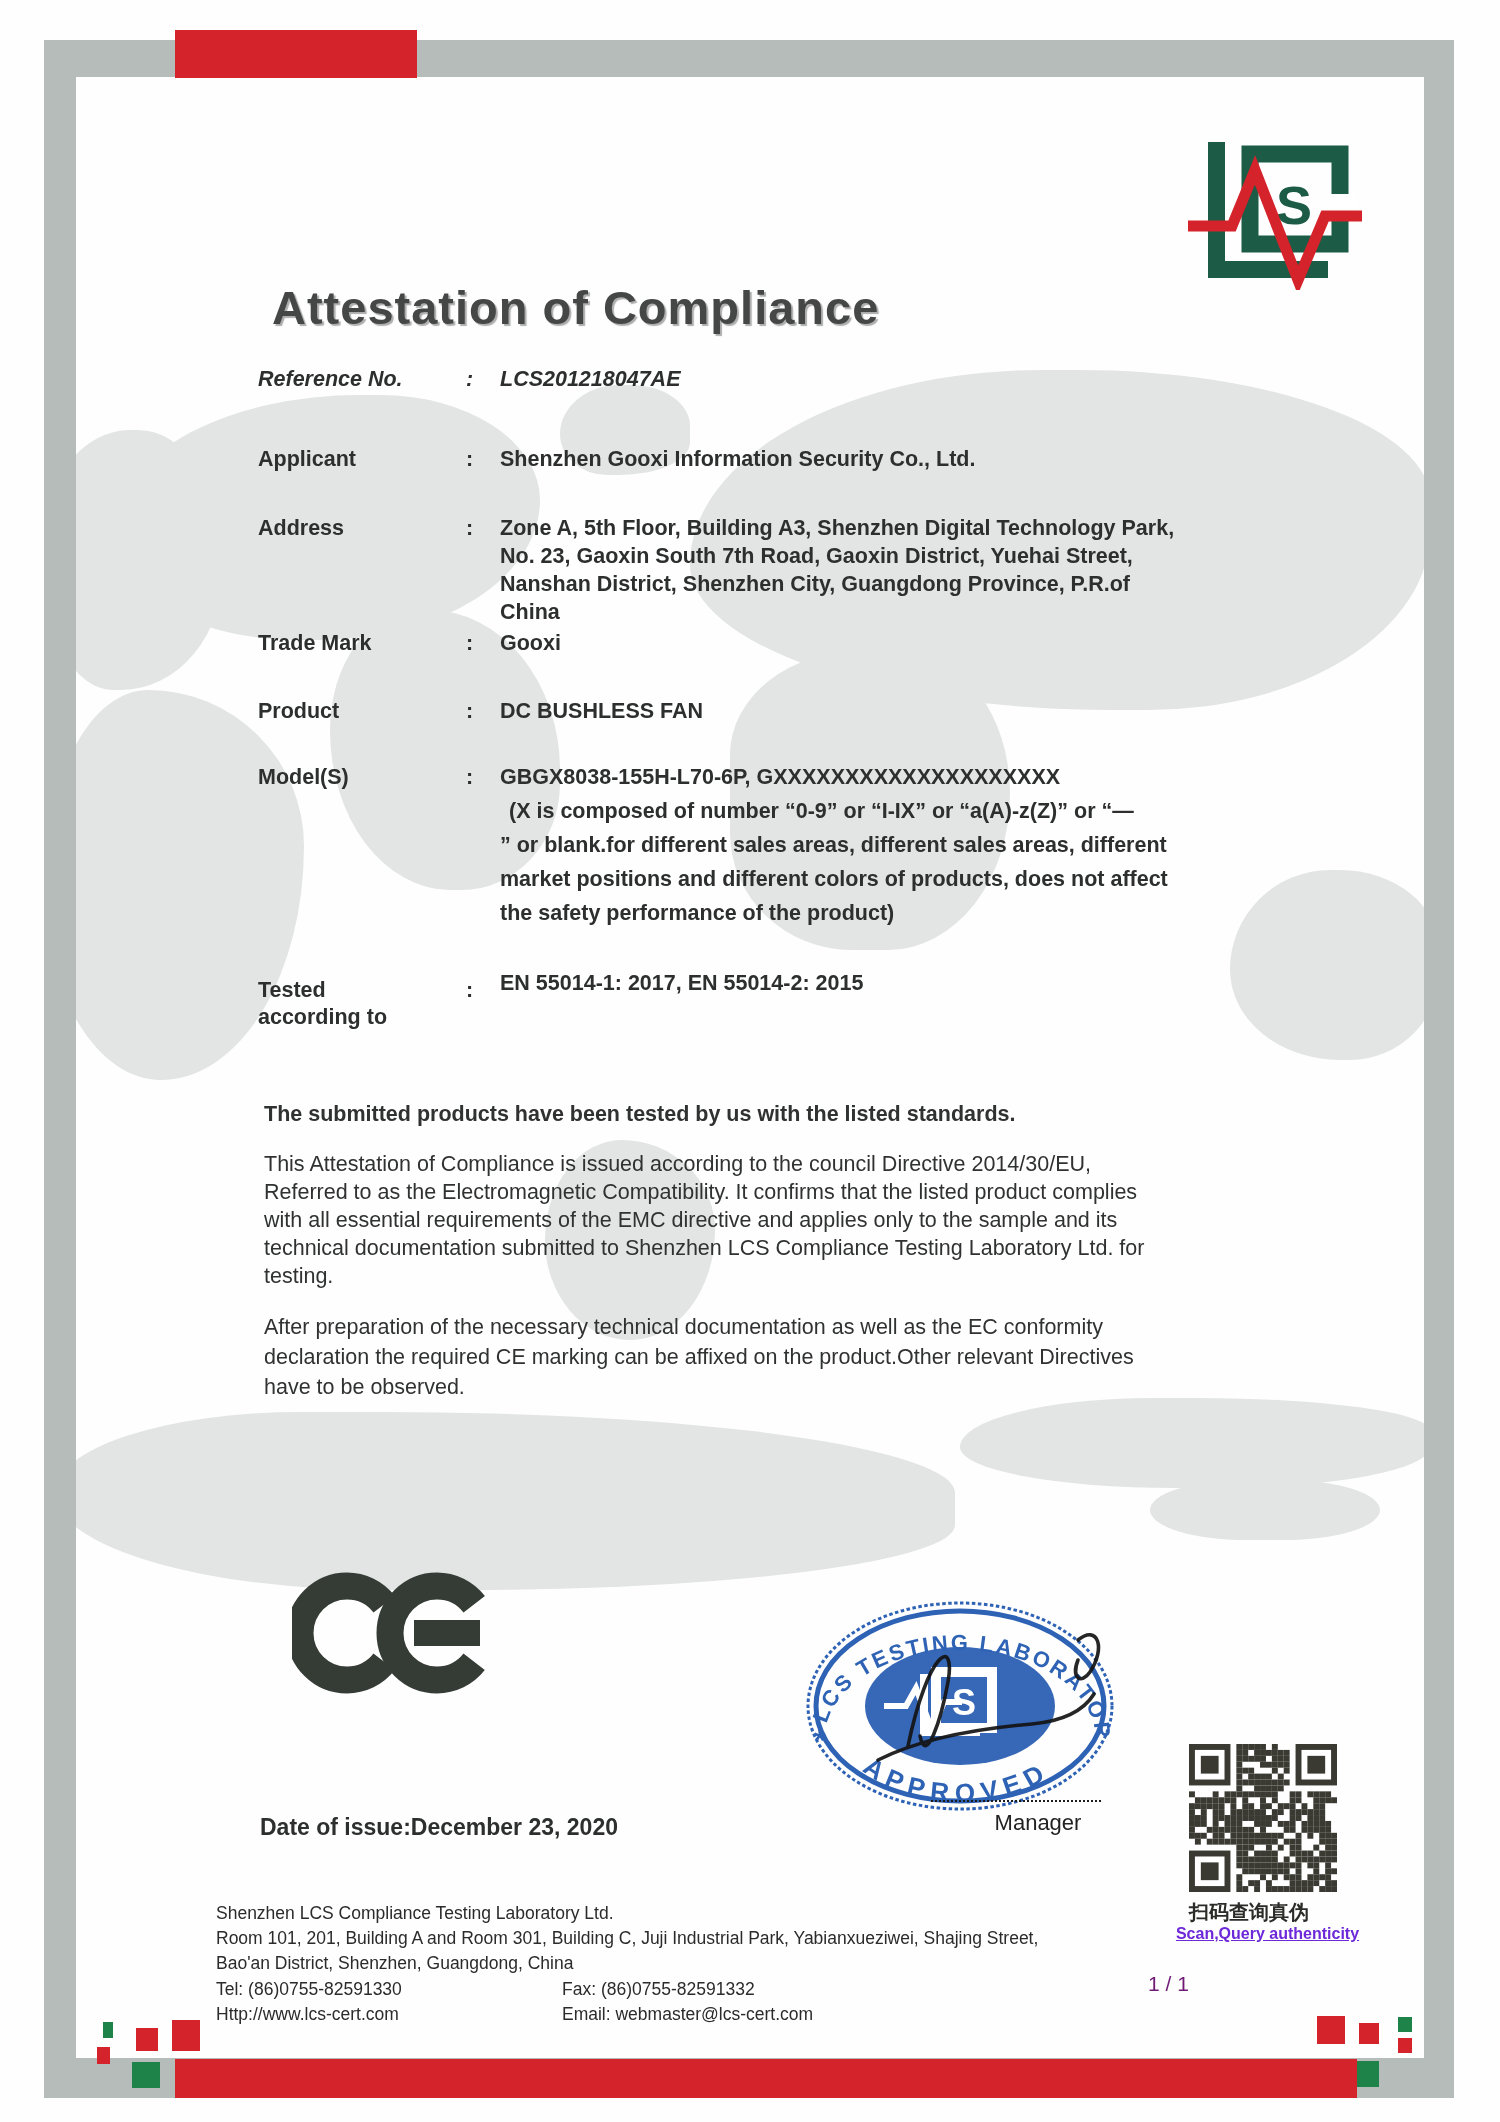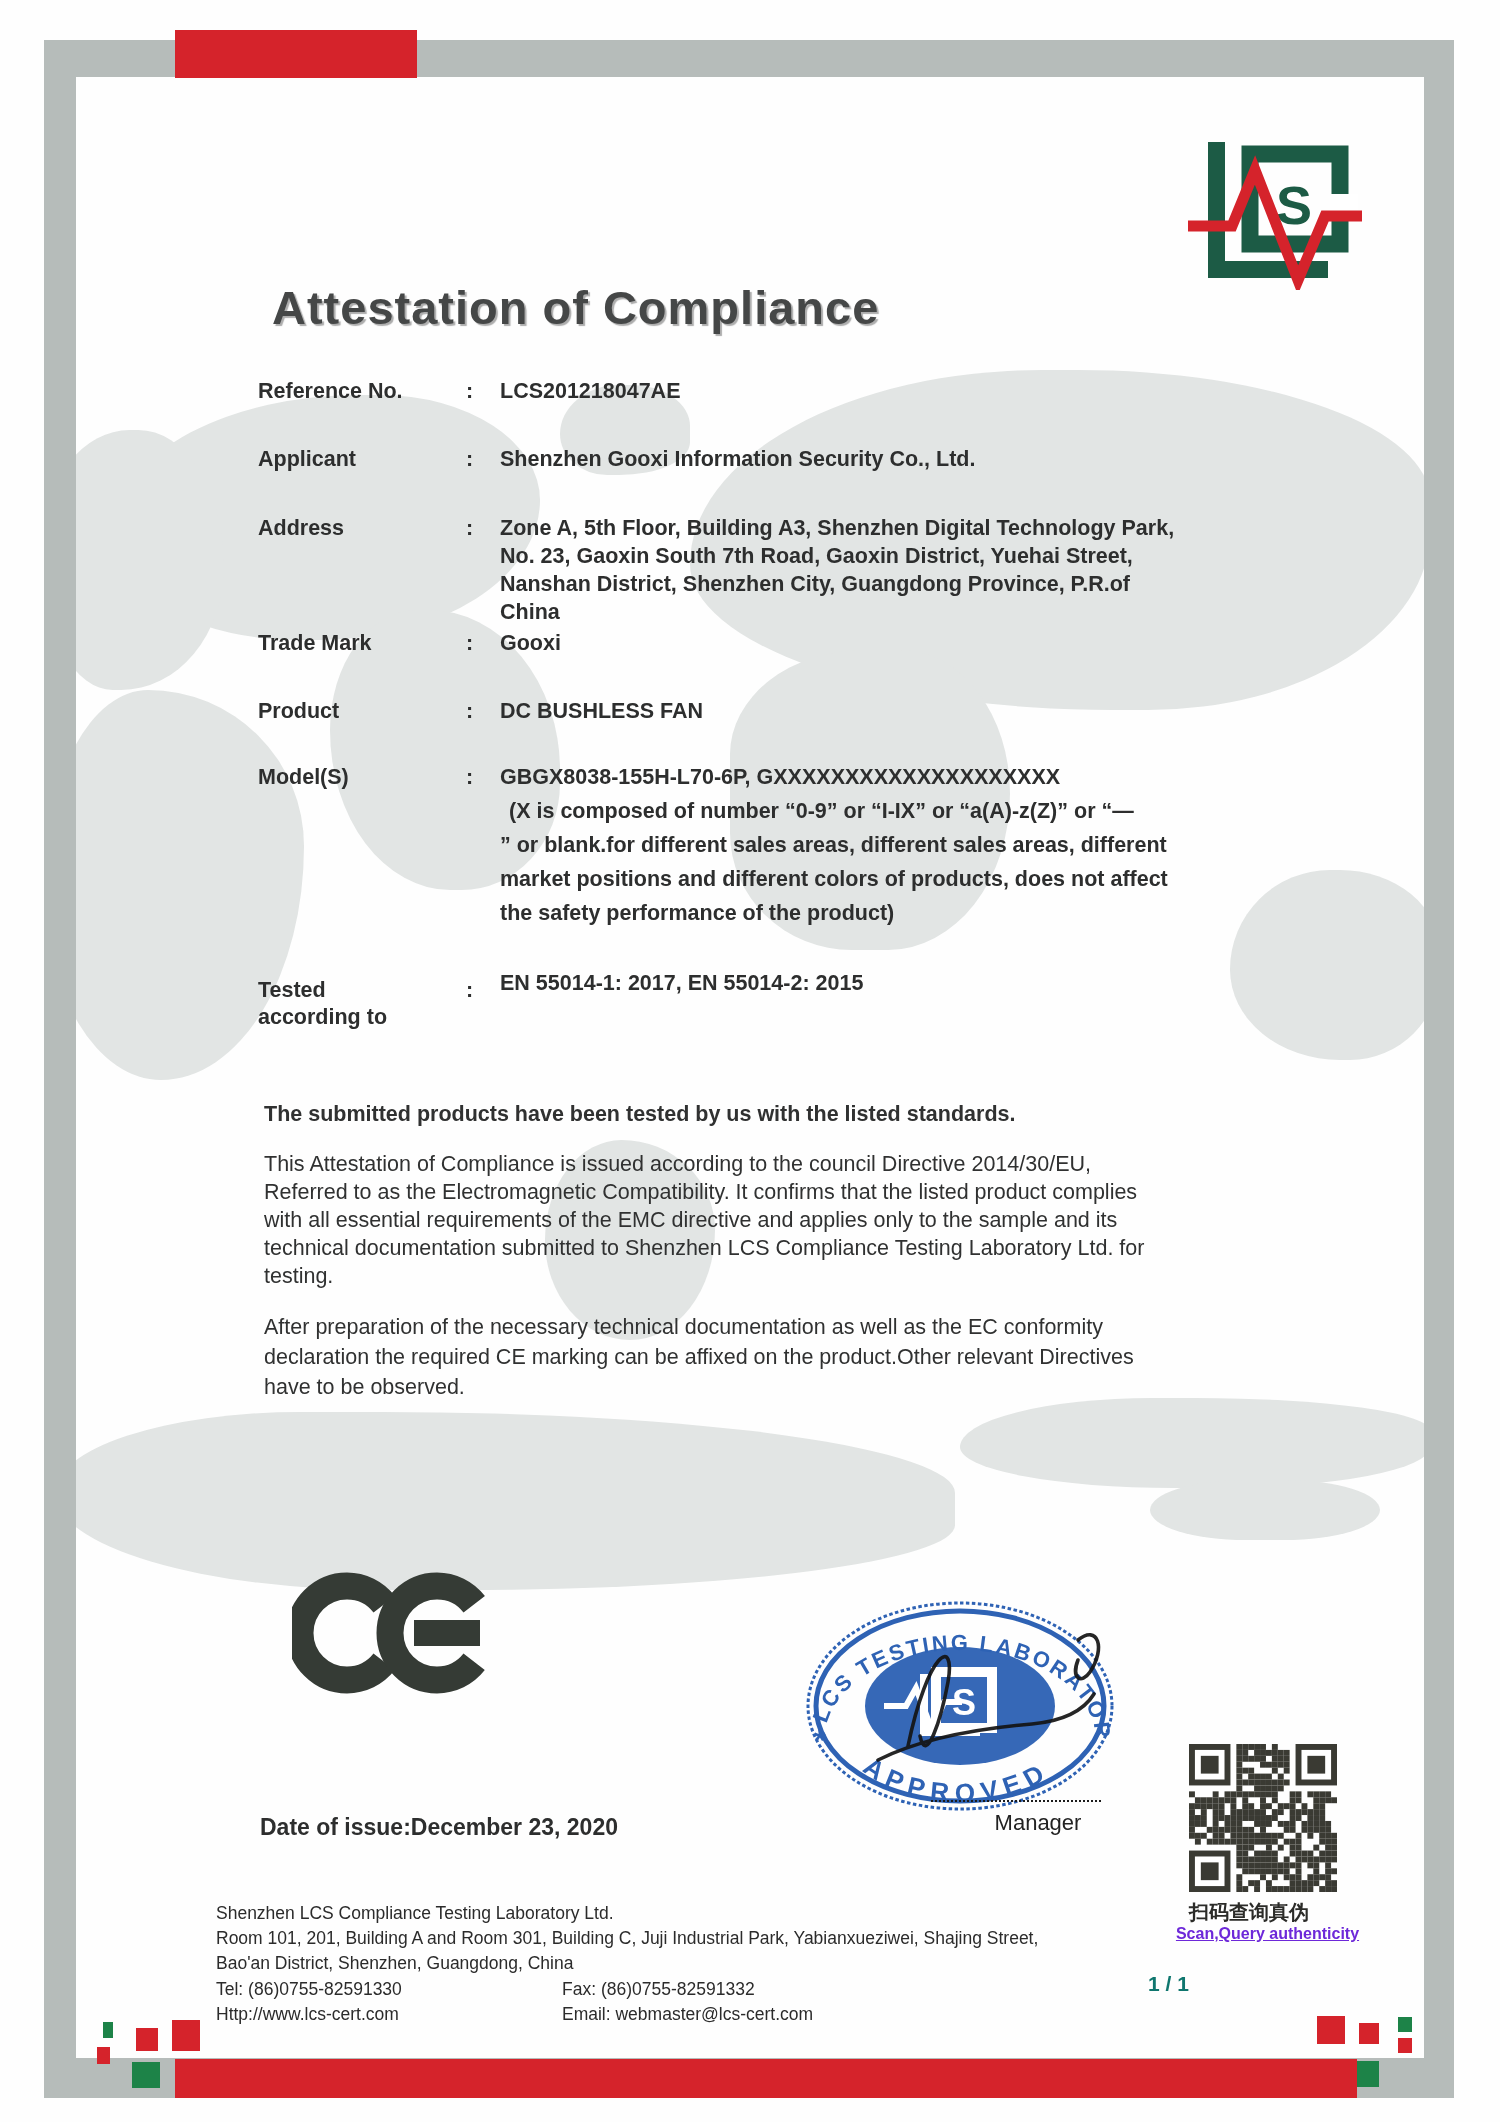--- a/index.html
+++ b/index.html
@@ -27,21 +27,21 @@
   
   .title{position:absolute;left:272px;top:260px;font-size:47px;font-weight:bold;
          letter-spacing:1px;color:#454747;text-shadow:2px 2px 1px rgba(75,75,75,.45);z-index:4;margin-top:20px;}
 
   
   .field{position:absolute;left:258px;display:flex;font-weight:bold;font-size:21.5px;
          color:var(--ink);z-index:4;line-height:27px;}
   .f-label{width:208px;flex:none;}
   .f-colon{width:34px;flex:none;}
   .f-value .vline{white-space:nowrap;}
-  .row-ref{top:378px;} .row-app{top:446px;} .row-addr{top:514px;line-height:28px;}
+  .row-ref{top:366px;font-style:italic;} .row-app{top:446px;} .row-addr{top:514px;line-height:28px;}
   .row-tm{top:630px;} .row-prod{top:698px;}
   .row-model{top:760px;line-height:34px;}
   .row-model .f-value .vline:nth-child(2){padding-left:9px;}
   .row-model .f-value .vline:nth-child(6){padding-left:9px;}
   .row-tested{top:970px;}
   .row-tested .f-label{line-height:27px;padding-top:7px;}
   .row-tested .f-colon{padding-top:7px;}
 
   
   .para{position:absolute;left:264px;font-size:21.5px;color:#303131;z-index:4;line-height:28px;}
@@ -66,21 +66,21 @@
              font-size:20px;font-weight:bold;color:#2b2b28;z-index:5;}
   .qr-cap-en{position:absolute;left:1160px;top:1925px;width:215px;text-align:center;
              font-size:16px;font-weight:bold;color:#6d28d9;z-index:5;text-decoration:underline;}
 
   
   .footer{position:absolute;left:216px;top:1901px;font-size:17.5px;color:#2b2b2b;
           line-height:25.2px;z-index:4;}
   .footer .frow{position:relative;white-space:nowrap;}
   .footer .col2{position:absolute;left:346px;top:0;}
 
-  .page-num{position:absolute;left:1148px;top:1972px;font-size:21px;font-weight:bold;color:#0f766e;z-index:5;}
+  .page-num{position:absolute;left:1148px;top:1972px;font-size:21px;font-weight:normal;color:#701a75;z-index:5;}
 
   
   .dec{position:absolute;z-index:5;}
   .dec.red{background:var(--red);} .dec.green{background:#1d8348;}
   .red-bar-bottom{left:175px;top:2059px;width:1182px;height:39px;background:var(--red);position:absolute;z-index:5;}
 </style>
 </head>
 <body>
 
 <div class="page">

